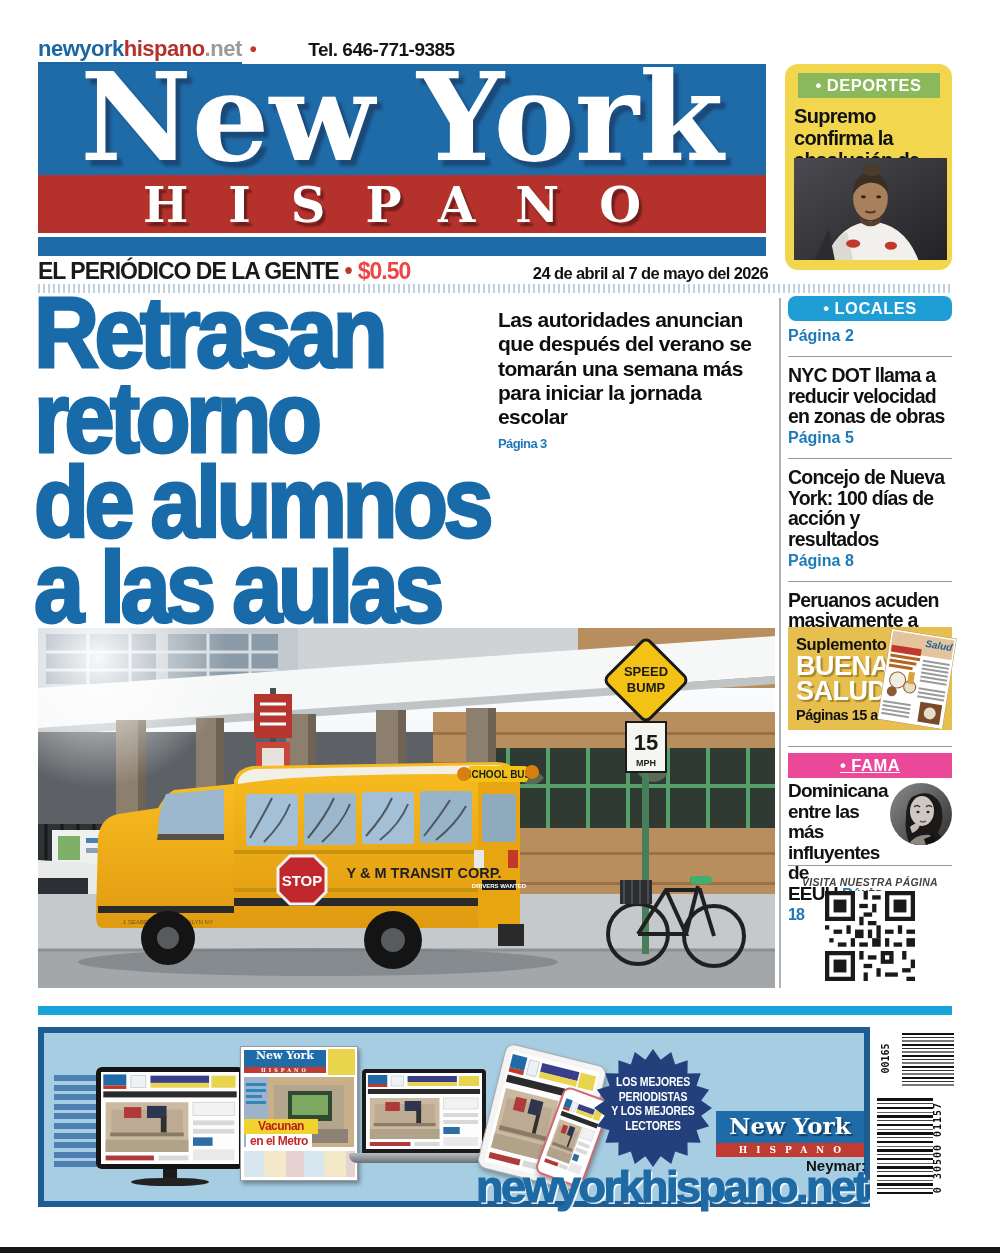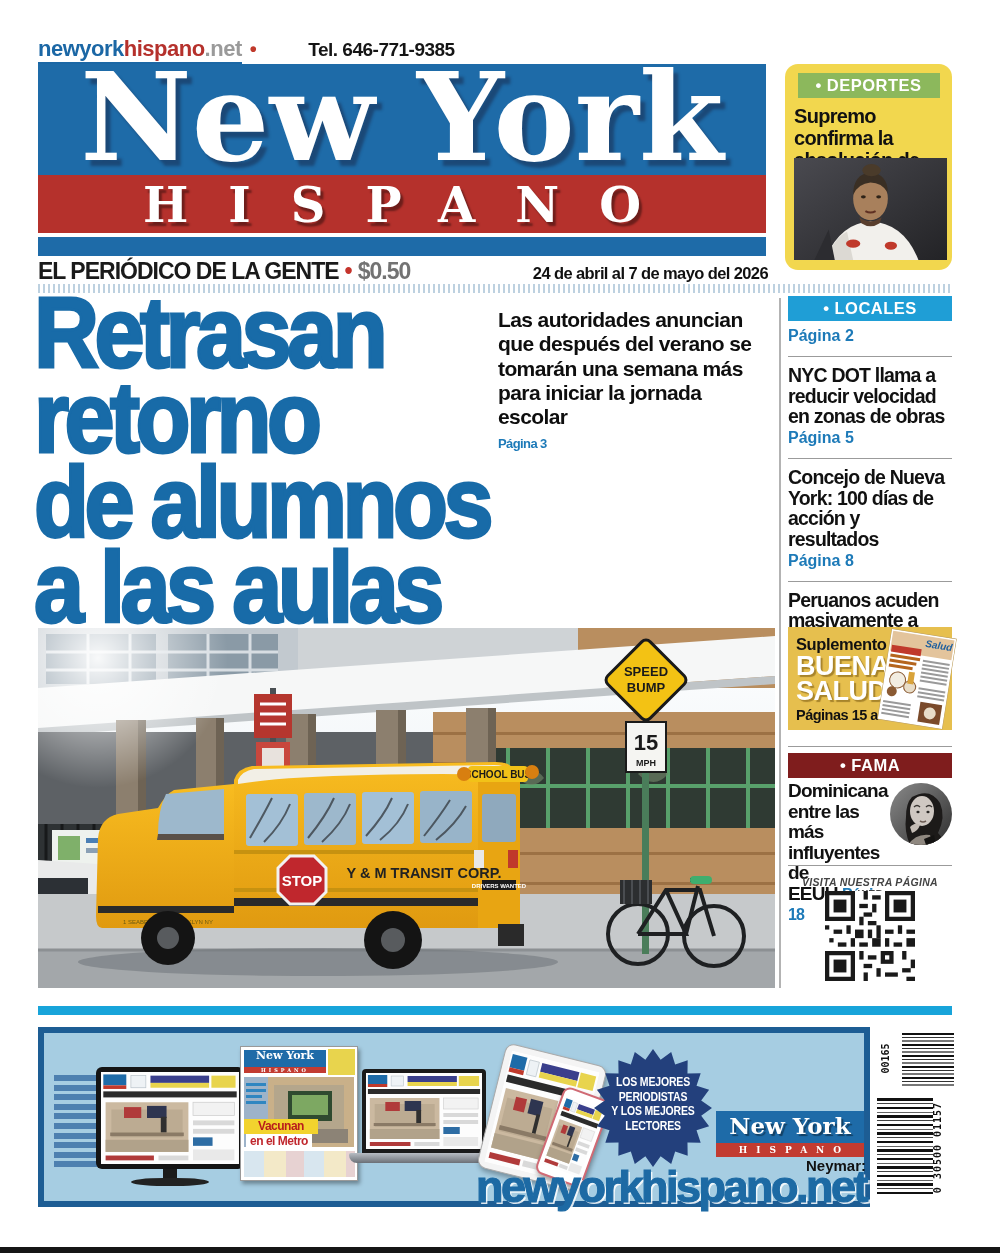--- a/index.html
+++ b/index.html
@@ -22,21 +22,21 @@
       color:#fff;text-shadow:5px 6px 3px rgba(25,30,60,.45);white-space:nowrap;}
   .mast-red{position:absolute;left:0;top:111px;width:100%;height:58px;background:#b5312c;}
   .mast-sub{position:absolute;left:0;top:113px;width:100%;height:56px;text-align:center;text-indent:20px;
       font-family:"DejaVu Serif",serif;font-weight:bold;font-size:48px;line-height:56px;letter-spacing:40px;
       color:#fff;text-shadow:3px 4px 2px rgba(0,0,0,.4);white-space:nowrap;}
   .mast-strip{position:absolute;left:0;top:173px;width:100%;height:19px;background:#1e6ba8;}
 
   
   .tagrow{left:38px;top:258px;width:730px;display:flex;justify-content:space-between;align-items:baseline;}
   .tagline{font-size:23px;font-weight:bold;letter-spacing:-1px;color:#1a1a1a;}
-  .price{color:#737373;} .pbullet{color:#c5342c;margin:0 6px;}
+  .price{color:#ef4444;} .pbullet{color:#c5342c;margin:0 6px;}
   .dateline{font-size:16.5px;font-weight:bold;letter-spacing:-.6px;}
   .ticks{left:38px;top:284px;width:914px;height:9px;
       background:repeating-linear-gradient(90deg,#bdd1e0 0 2px,transparent 2px 5px);}
 
   
   .bigheads{left:34px;top:290px;z-index:5;}
   .bighead{font-size:100px;line-height:85px;font-weight:bold;color:#186ba8;
       letter-spacing:-5px;transform:scaleX(.9);transform-origin:left;
       -webkit-text-stroke:3px #186ba8;white-space:nowrap;}
   .deck{left:498px;top:308px;width:272px;font-size:21px;line-height:1.16;font-weight:bold;
@@ -49,34 +49,34 @@
 
   
   .vdivider{left:779px;top:298px;width:2px;height:690px;background:#b3b3b3;}
   .side{left:788px;width:164px;}
   .sechead{height:25px;line-height:25px;text-align:center;color:#fff;
       font-size:16.5px;font-weight:bold;letter-spacing:.5px;}
   .deportes{left:785px;top:64px;width:167px;height:206px;background:#f2d74e;border-radius:13px;z-index:2;}
   .dep-head{margin:9px auto 0;width:142px;background:#8cb85c;}
   .dep-text{margin:7px 9px 0;font-size:20px;line-height:1.1;font-weight:bold;letter-spacing:-.7px;}
   .dep-photo{position:absolute;left:9px;right:9px;bottom:10px;height:102px;}
-  .loc-head{top:296px;background:#1f9ed6;}
+  .loc-head{top:296px;background:#1f9ed6;border-radius:8px;}
   .loc-body{top:321px;}
   .loc-item{padding:4px 0 7px;}
   .loc-h{font-size:19.5px;line-height:1.06;font-weight:bold;letter-spacing:-.8px;}
   .loc-p{font-size:16px;padding-top:2px;}
   .sdiv{border:0;border-top:1.5px solid #9b9b9b;margin:4px 0;}
   .supl{top:627px;height:103px;background:#e6bf4e;}
   .supl-kicker{font-size:16.5px;font-weight:bold;padding:8px 12px 0 8px;letter-spacing:-.4px;}
   .supl-title{font-size:27px;line-height:25px;font-weight:bold;color:#fff;padding-left:8px;
       letter-spacing:-.5px;text-shadow:2px 2px 1px rgba(90,60,0,.45);}
   .supl-pages{font-size:14.5px;font-weight:bold;padding:3px 0 0 8px;letter-spacing:-.5px;}
   .supl-insert{position:absolute;right:2px;top:6px;width:66px;height:92px;transform:rotate(9deg);}
   .divfama{top:742px;width:164px;}
-  .fama-head{top:753px;background:#7f1d1d;}
+  .fama-head{top:753px;background:#ec4899;text-decoration:underline;}
   .fama-body{top:781px;width:164px;font-size:19px;line-height:1.08;font-weight:bold;letter-spacing:-.8px;}
   .fama-lines{width:104px;}
   .fama-photo{position:absolute;right:0;top:2px;width:62px;height:62px;border-radius:50%;overflow:hidden;}
   .divqr{top:861px;width:164px;}
   .qr-cap{top:876px;width:164px;text-align:center;font-size:10.5px;font-style:italic;
       font-weight:bold;color:#444;letter-spacing:.3px;}
   .qr-box{top:891px;left:825px;width:90px;height:90px;}
 
   
   .cyanband{left:38px;top:1006px;width:914px;height:9px;background:#18a4da;}

